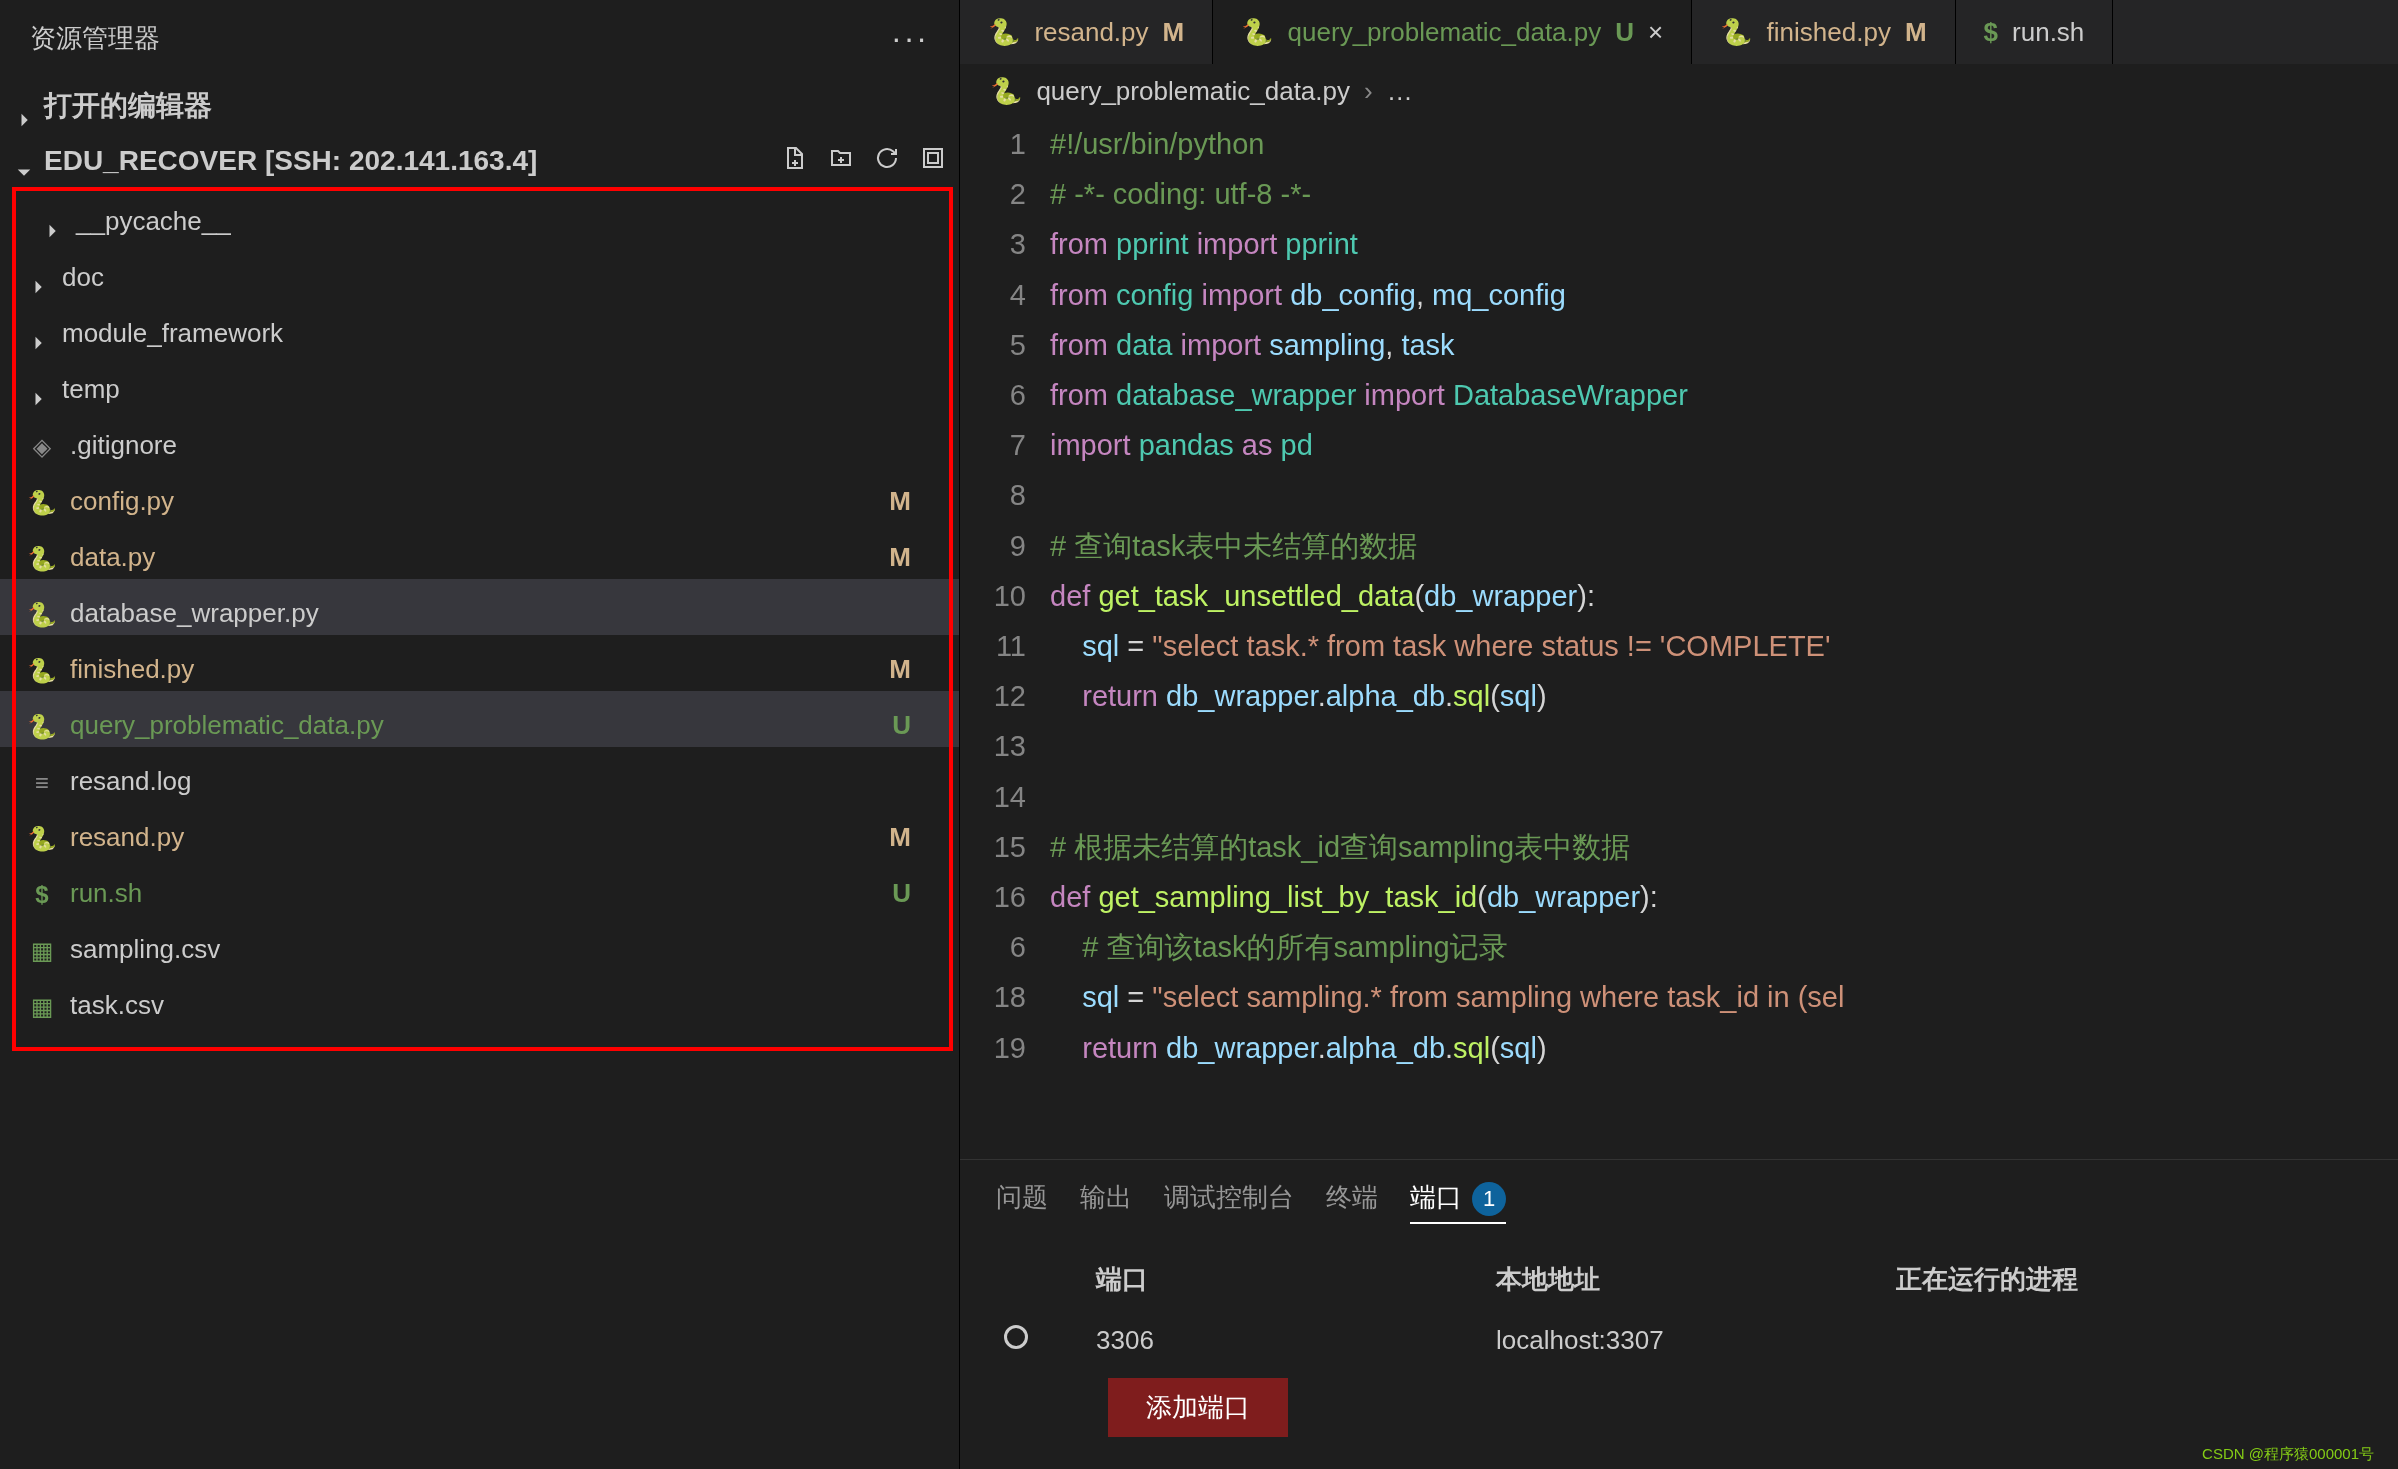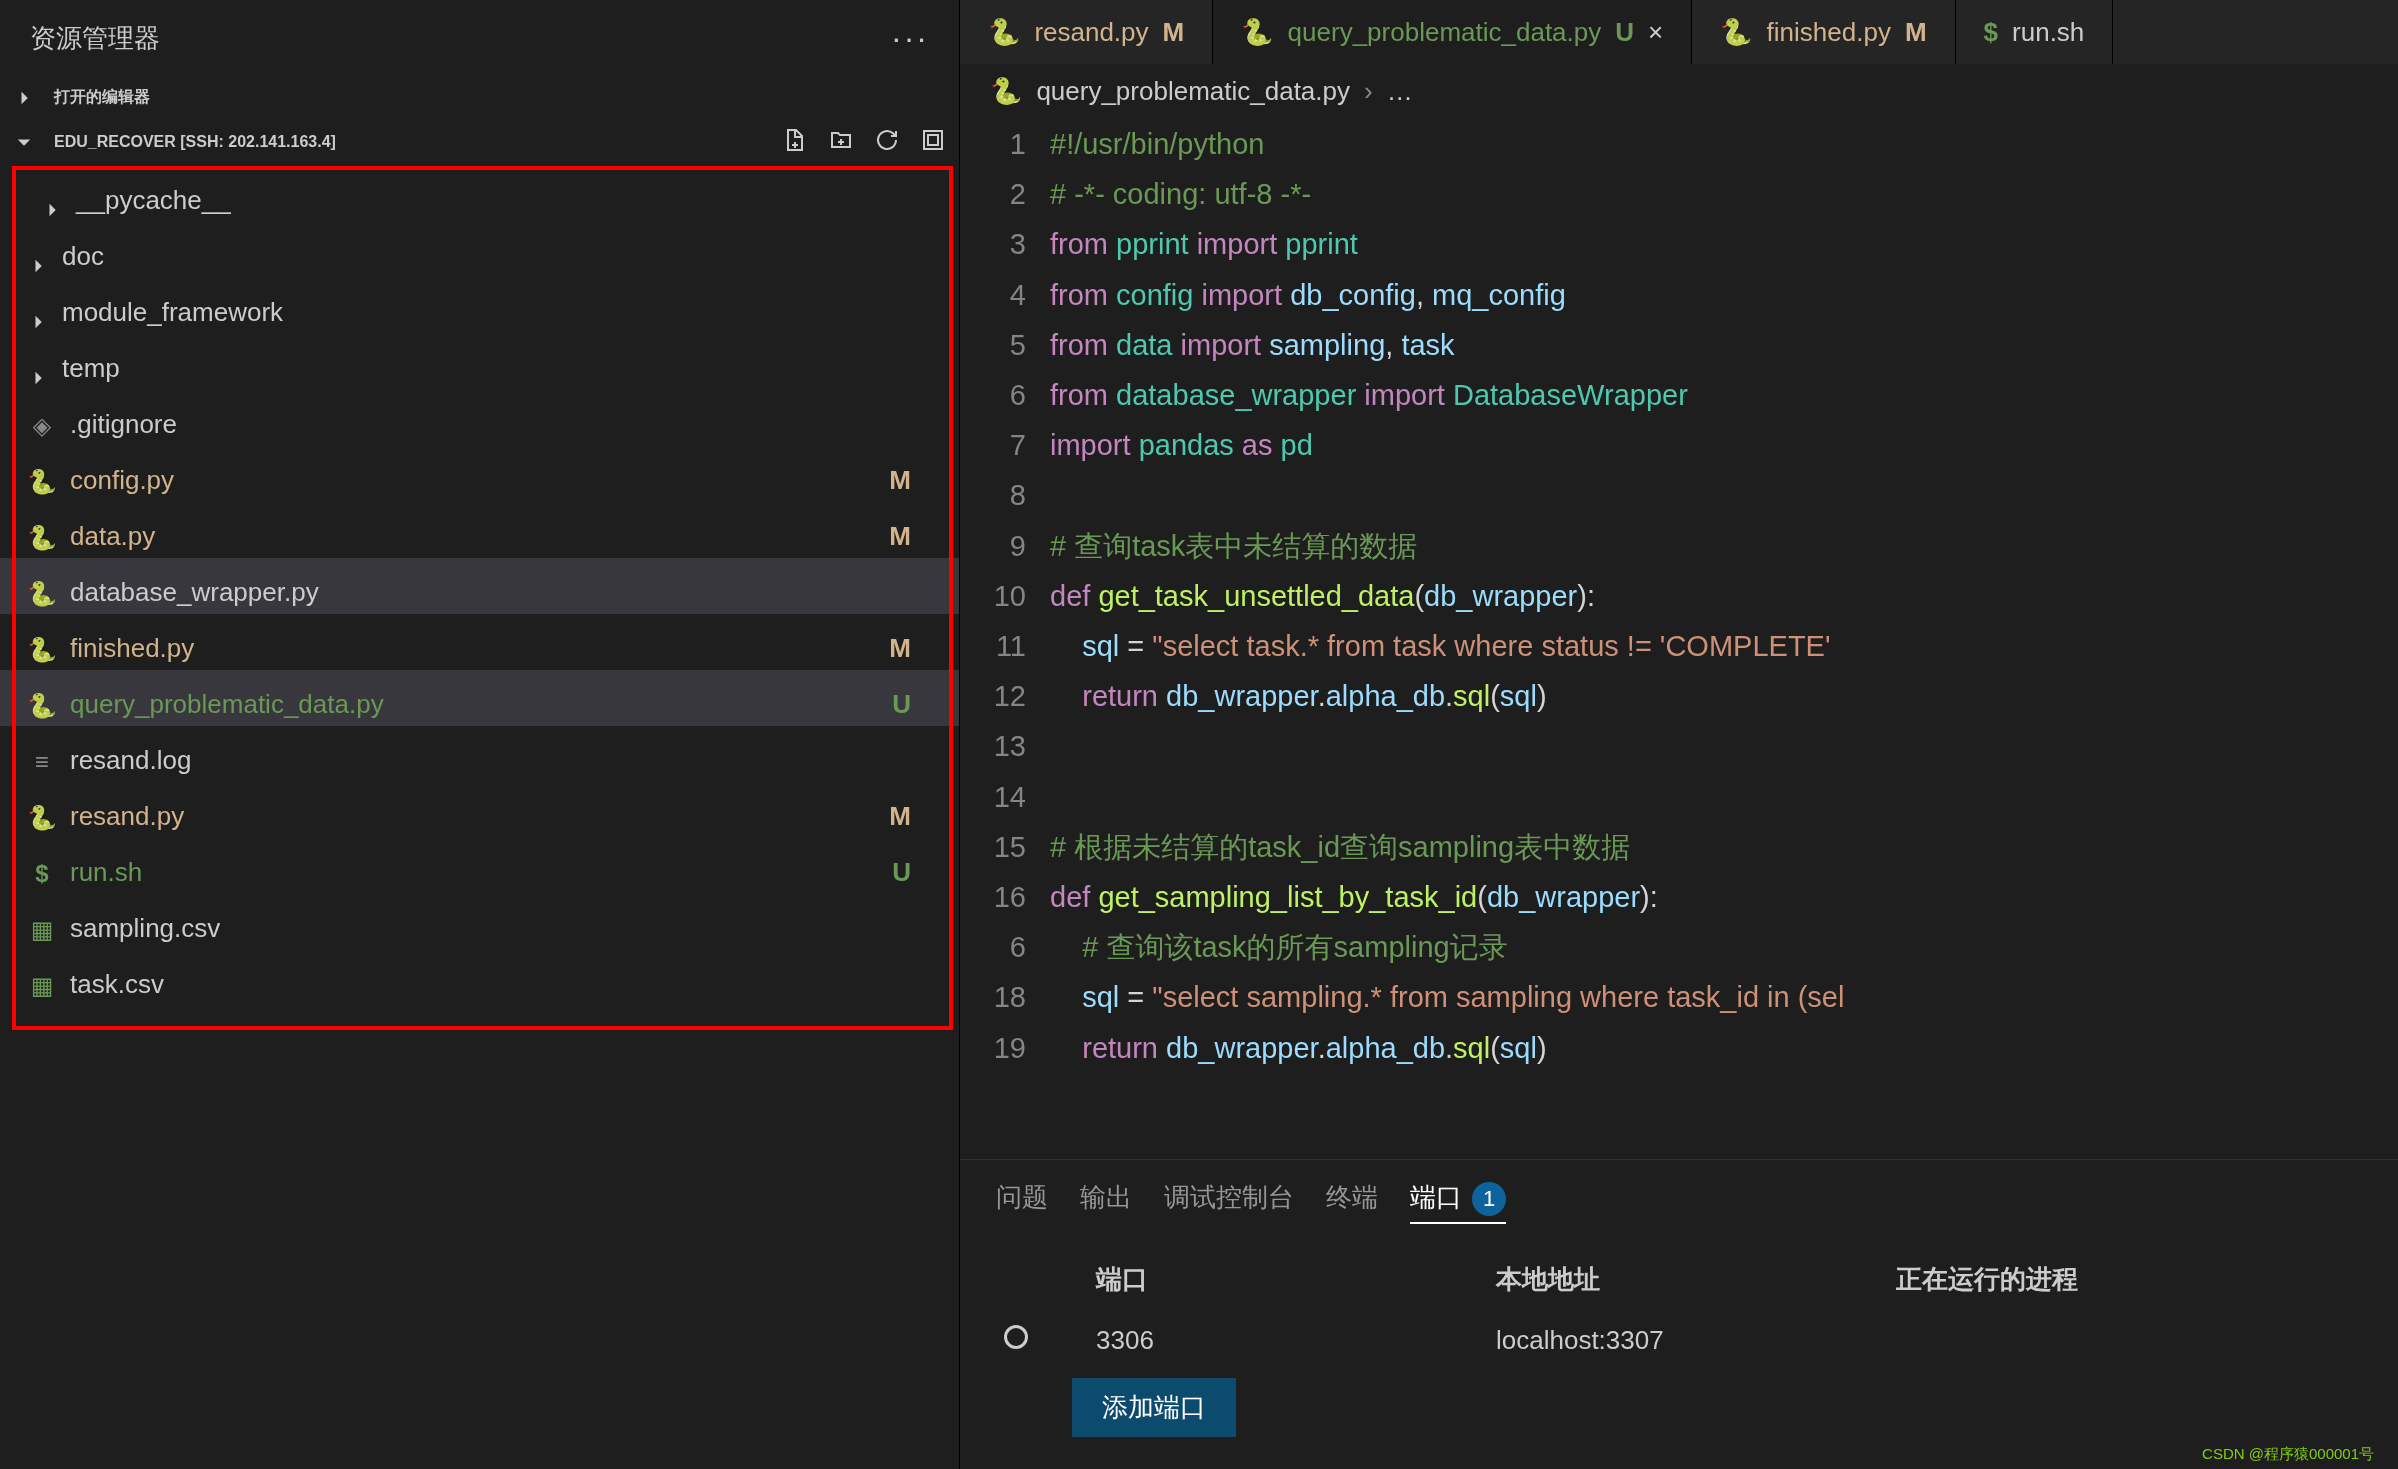--- a/index.html
+++ b/index.html
@@ -1,21 +1,21 @@
 <!DOCTYPE html>
 <html><head>
 <meta charset="utf-8">
 <style>
 *{margin:0;padding:0;box-sizing:border-box;font-family:"Segoe UI","Microsoft YaHei",sans-serif}
 body{background:#1e1e1e;color:#cccccc;width:2398px;height:1469px;overflow:hidden;display:flex;flex-direction:column}
 .main{flex:1;display:flex;overflow:hidden}
 .sidebar{width:960px;display:flex;flex-direction:column;border-right:1px solid #000}
 .explorer-header{display:flex;justify-content:space-between;align-items:center;padding:20px 30px;font-size:26px}
 .ellipsis{font-size:32px;color:#ccc;letter-spacing:2px}
-.section-header{display:flex;align-items:center;padding:10px 14px;font-size:16px;font-weight:700;gap:20px}
+.section-header{display:flex;align-items:flex-end;padding:10px 14px;font-size:28px;font-weight:700;gap:10px}
 .chev{width:20px;height:20px;display:inline-block}
 .chev svg{width:100%;height:100%}
 .toolbar-icons{margin-left:auto;display:flex;gap:22px;color:#ccc}
 .toolbar-icons span{cursor:pointer}
 .file-list{flex:1;position:relative}
 .red-box{position:absolute;left:12px;top:0;right:6px;height:864px;border:4px solid #ff0000;pointer-events:none}
 .file-item{display:flex;align-items:flex-end;padding:6px 28px;font-size:26px;gap:14px;cursor:pointer;height:56px}
 .file-item.selected{background:#37373d}
 .file-icon{width:28px;display:inline-flex;justify-content:center;font-size:24px}
 .badge{margin-left:auto;font-weight:700;font-size:26px;padding-right:20px}
@@ -43,21 +43,21 @@
 .panel{height:310px;border-top:1px solid #333;display:flex;flex-direction:column;background:#1e1e1e}
 .panel-tabs{display:flex;gap:32px;padding:14px 36px;font-size:26px;color:#969696}
 .panel-tab{cursor:pointer;padding:6px 0}
 .panel-tab.active{color:#fff;border-bottom:2px solid #fff}
 .badge-circle{display:inline-flex;align-items:center;justify-content:center;width:34px;height:34px;border-radius:50%;background:#0e639c;color:#fff;font-size:22px;margin-left:10px}
 .panel-table{padding:10px 36px;font-size:26px}
 .panel-row{display:flex;padding:14px 0}
 .panel-col{min-width:400px}
 .panel-col-h{font-weight:700}
 .circle-icon{width:24px;height:24px;border:3px solid #ccc;border-radius:50%;display:inline-block;margin-right:56px;margin-left:8px}
-.add-btn{background:#0c4a6e;color:#fff;border:none;padding:12px 30px;font-size:26px;cursor:pointer;margin-left:76px;margin-top:8px}
+.add-btn{background:#7f1d1d;color:#fff;border:none;padding:12px 38px;font-size:26px;cursor:pointer;margin-left:112px;margin-top:8px}
 .watermark{position:fixed;bottom:5px;right:24px;font-size:15px;color:#84cc16}
 .py-icon{color:#3776ab;font-weight:700}
 .csv-icon{color:#6a9955}
 .dollar-icon{color:#6a9955;font-weight:700}
 .log-icon{color:#888}
 .folder-chev{color:#ccc}
 .gitignore-icon{color:#888}
 </style>
 </head>
 <body>

